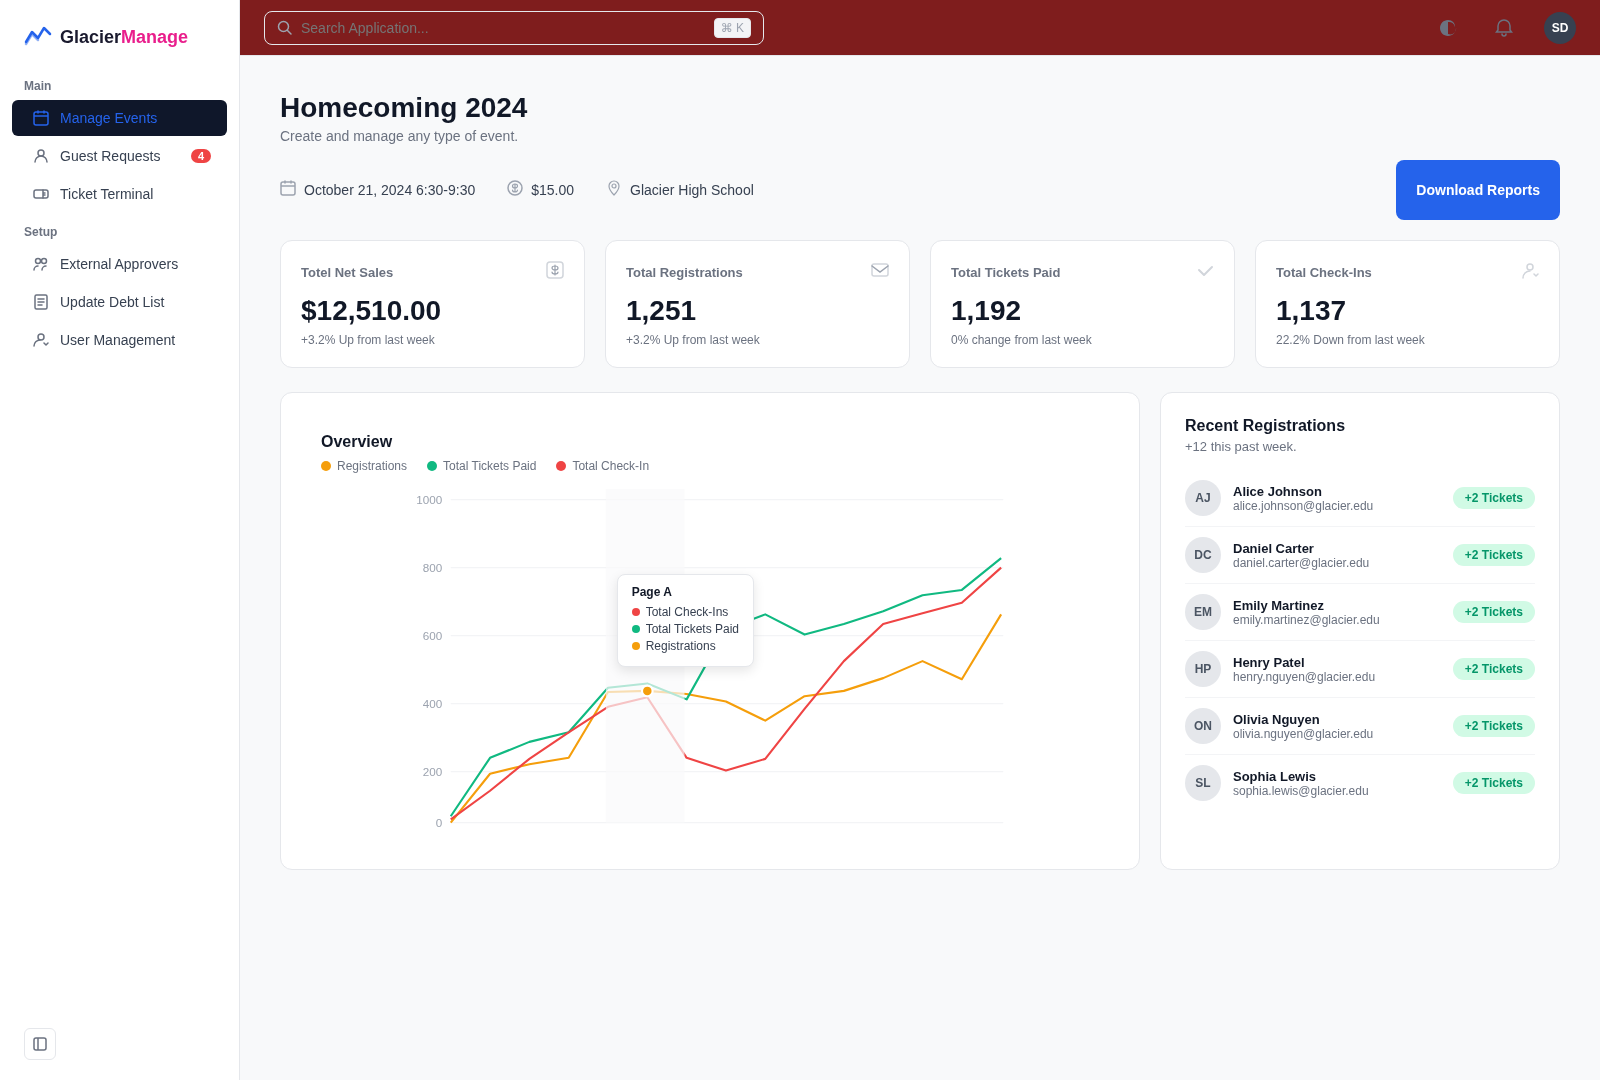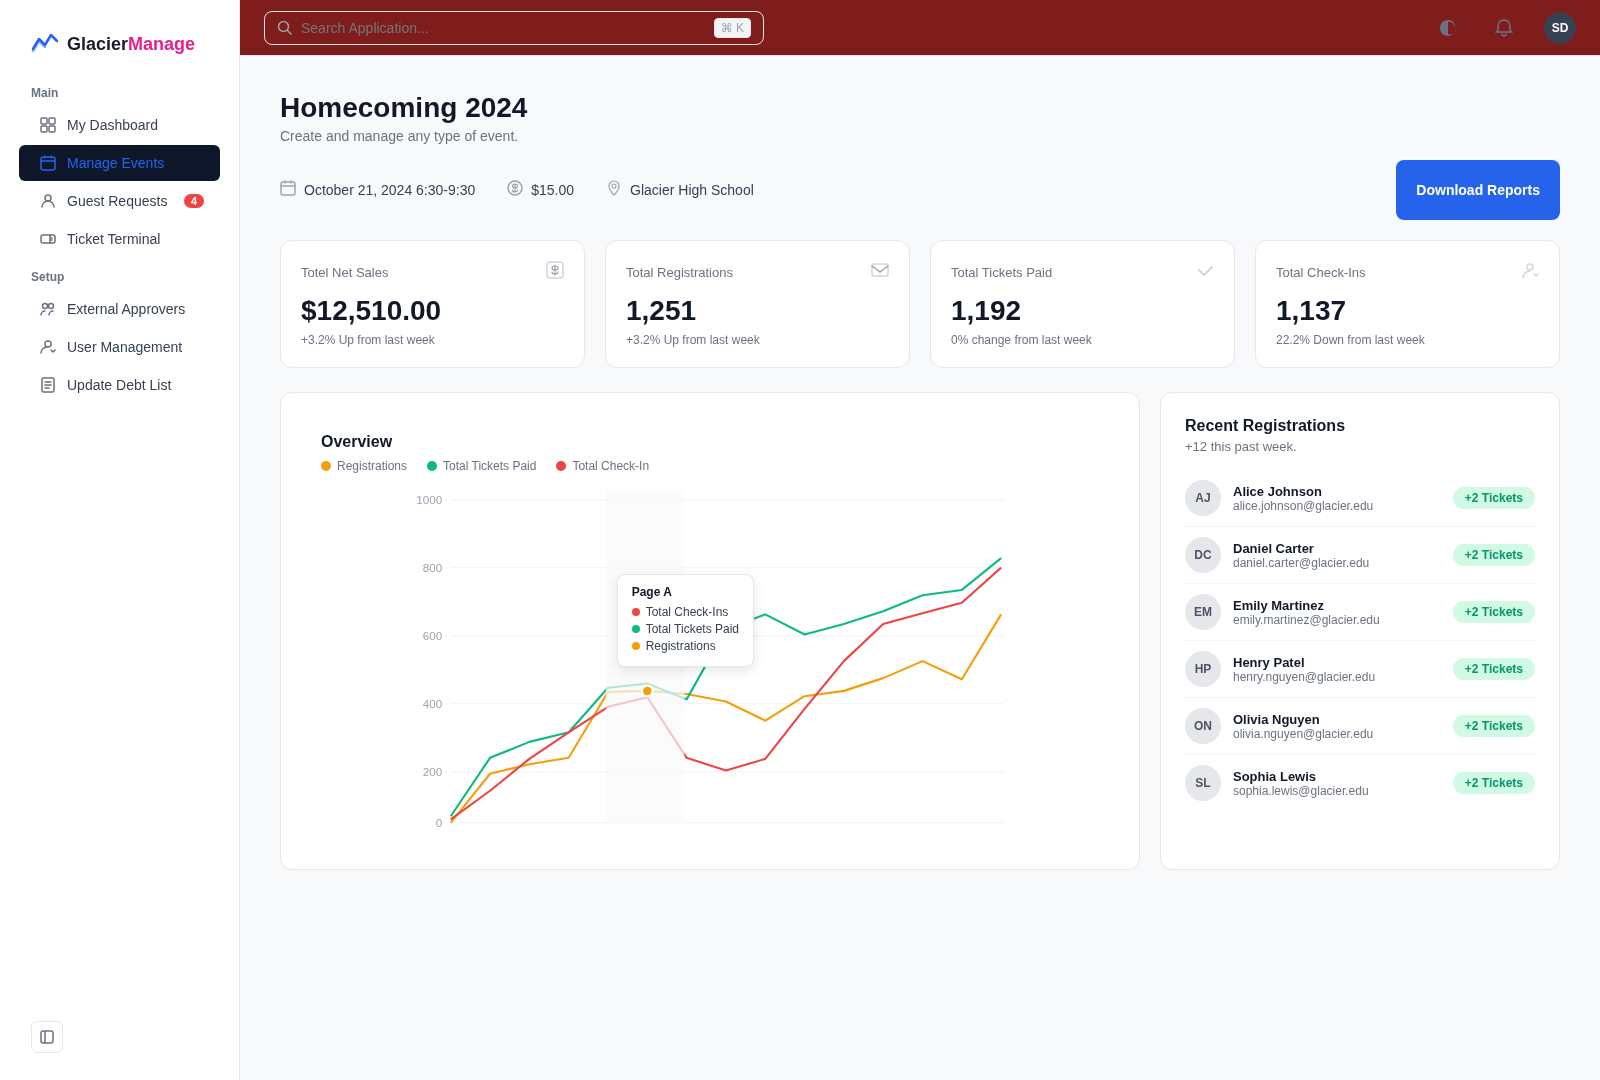--- a/index.html
+++ b/index.html
@@ -5,21 +5,21 @@
     * { box-sizing: border-box; margin: 0; padding: 0; }
     body { font-family: -apple-system, BlinkMacSystemFont, 'Segoe UI', sans-serif; background: #f8f9fa; display: flex; height: 1080px; width: 1600px; overflow: hidden; }
 
     
     .sidebar {
       width: 240px;
       background: #fff;
       border-right: 1px solid #e5e7eb;
       display: flex;
       flex-direction: column;
-      padding: 11px;
+      padding: 4px;
       flex-shrink: 0;
       height: 100%;
     }
     .sidebar-logo {
       padding: 20px 20px 16px;
       display: flex;
       align-items: center;
     }
     .logo-icon {
       margin-right: 8px;
@@ -226,21 +226,21 @@
     }
     .stat-header {
       display: flex;
       align-items: center;
       justify-content: space-between;
       margin-bottom: 12px;
     }
     .stat-label {
       font-size: 13px;
       color: #6b7280;
-      font-weight: 400;
+      font-weight: 700;
     }
     .stat-icon {
       color: #9ca3af;
       font-size: 16px;
     }
     .stat-value {
       font-size: 28px;
       font-weight: 700;
       color: #111827;
       margin-bottom: 6px;
@@ -399,31 +399,20 @@
         <path d="M2 18L8 8L14 14L20 4L26 10" stroke="#2563eb" stroke-width="2.5" stroke-linecap="round" stroke-linejoin="round"></path>
         <path d="M2 20L8 10L14 16" stroke="#2563eb" stroke-width="2.5" stroke-linecap="round" stroke-linejoin="round" opacity="0.5"></path>
       </svg>
     </span>
     <span class="logo-text-glacier">Glacier</span>
       <span class="logo-text-learn">Manage</span>
   </div>
 
   <div class="sidebar-section-label">Main</div>
 
-  <div class="sidebar-item">
-    <span class="item-icon">
-      <svg width="16" height="16" viewBox="0 0 16 16" fill="none">
-          <rect x="1" y="1" width="6" height="6" rx="1" stroke="#6b7280" stroke-width="1.5"></rect>
-          <rect x="9" y="1" width="6" height="6" rx="1" stroke="#6b7280" stroke-width="1.5"></rect>
-          <rect x="1" y="9" width="6" height="6" rx="1" stroke="#6b7280" stroke-width="1.5"></rect>
-          <rect x="9" y="9" width="6" height="6" rx="1" stroke="#6b7280" stroke-width="1.5"></rect>
-        </svg>
-    </span>
-    <span>My Dashboard</span>
-  </div>
 
   <div class="sidebar-item active">
     <span class="item-icon">
       <svg width="16" height="16" viewBox="0 0 16 16" fill="none">
           <rect x="1" y="2" width="14" height="13" rx="2" stroke="#2563eb" stroke-width="1.5"></rect>
           <path d="M1 6h14" stroke="#2563eb" stroke-width="1.5"></path>
           <path d="M5 1v2M11 1v2" stroke="#2563eb" stroke-width="1.5" stroke-linecap="round"></path>
         </svg>
     </span>
     <span>Manage Events</span>
@@ -459,36 +448,36 @@
           <circle cx="11" cy="5" r="2.5" stroke="#6b7280" stroke-width="1.5"></circle>
           <path d="M1 14c0-2.21 1.79-4 4-4M9 14c0-2.21 1.79-4 4-4" stroke="#6b7280" stroke-width="1.5" stroke-linecap="round"></path>
         </svg>
     </span>
     <span>External Approvers</span>
   </div>
 
   <div class="sidebar-item">
     <span class="item-icon">
       <svg width="16" height="16" viewBox="0 0 16 16" fill="none">
+          <rect x="2" y="1" width="12" height="14" rx="1.5" stroke="#6b7280" stroke-width="1.5"></rect>
+          <path d="M5 5h6M5 8h6M5 11h4" stroke="#6b7280" stroke-width="1.5" stroke-linecap="round"></path>
+        </svg>
+    </span>
+    <span>Update Debt List</span>
+  </div>
+
+  <div class="sidebar-item">
+    <span class="item-icon">
+      <svg width="16" height="16" viewBox="0 0 16 16" fill="none">
           <circle cx="8" cy="5" r="3" stroke="#6b7280" stroke-width="1.5"></circle>
           <path d="M1 14c0-3.314 2.686-6 6-6" stroke="#6b7280" stroke-width="1.5" stroke-linecap="round"></path>
           <path d="M11 11l2 2 2-2" stroke="#6b7280" stroke-width="1.5" stroke-linecap="round" stroke-linejoin="round"></path>
         </svg>
     </span>
     <span>User Management</span>
-  </div>
-
-  <div class="sidebar-item">
-    <span class="item-icon">
-      <svg width="16" height="16" viewBox="0 0 16 16" fill="none">
-          <rect x="2" y="1" width="12" height="14" rx="1.5" stroke="#6b7280" stroke-width="1.5"></rect>
-          <path d="M5 5h6M5 8h6M5 11h4" stroke="#6b7280" stroke-width="1.5" stroke-linecap="round"></path>
-        </svg>
-    </span>
-    <span>Update Debt List</span>
   </div>
 
   <div class="sidebar-bottom">
     <div class="collapse-btn">
       <svg width="14" height="14" viewBox="0 0 14 14" fill="none">
           <rect x="1" y="1" width="12" height="12" rx="2" stroke="#6b7280" stroke-width="1.5"></rect>
           <path d="M5 1v12" stroke="#6b7280" stroke-width="1.5"></path>
         </svg>
     </div>
   </div>

